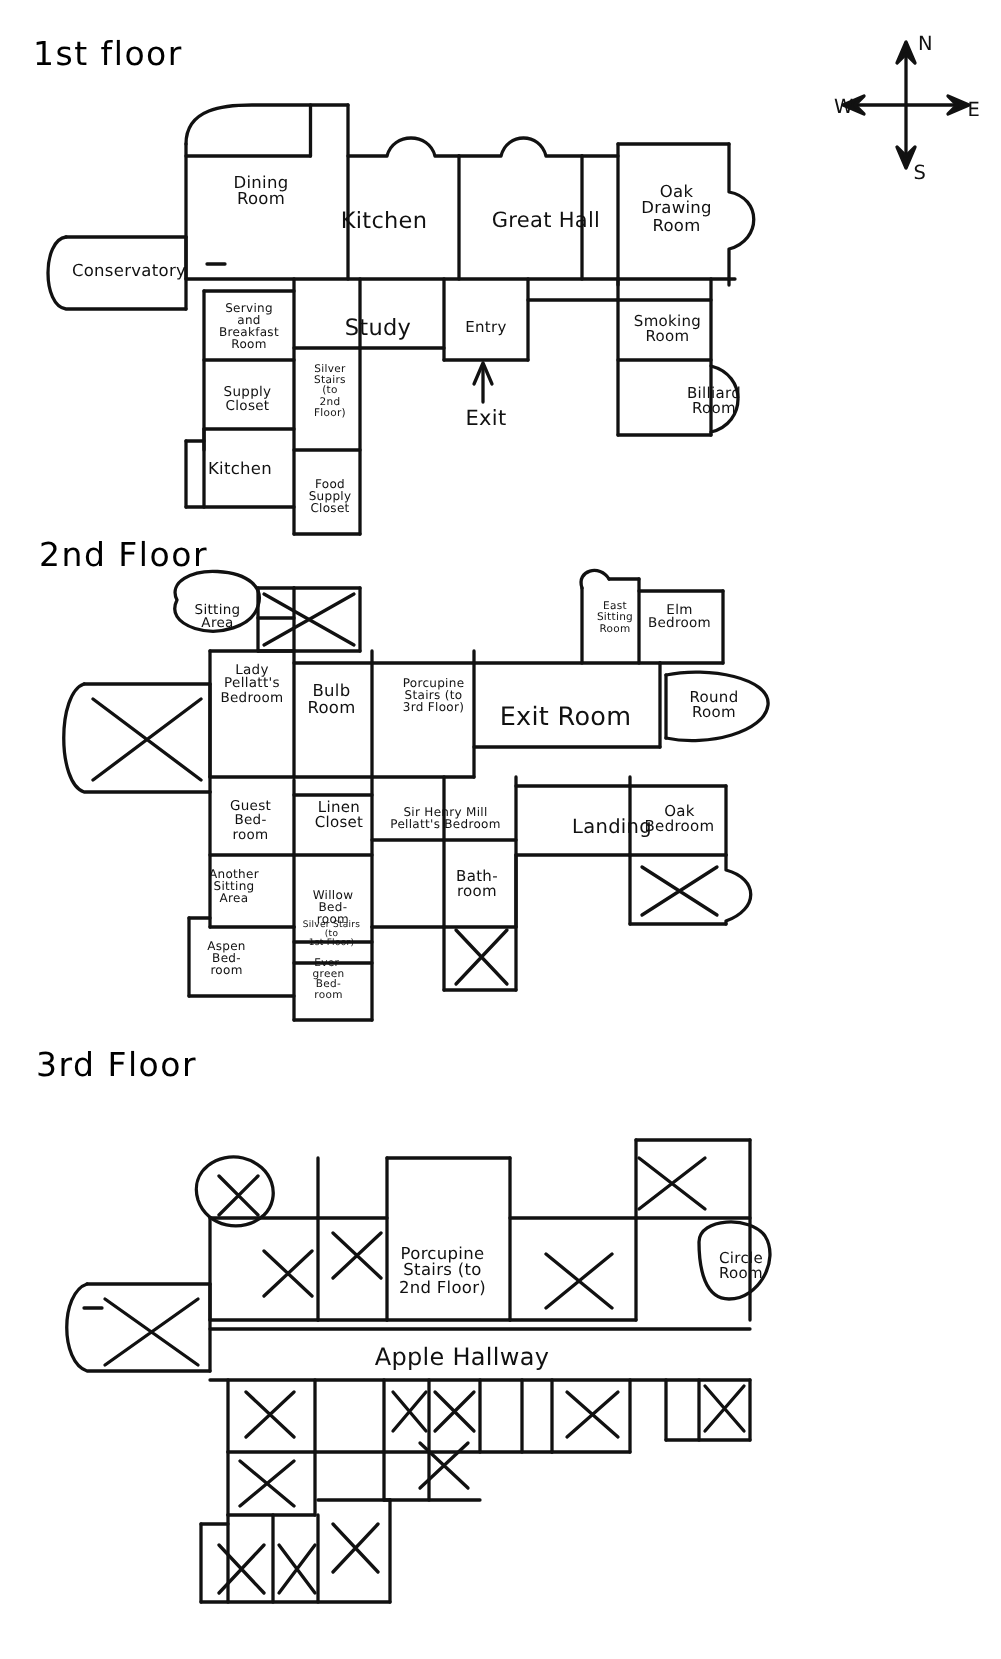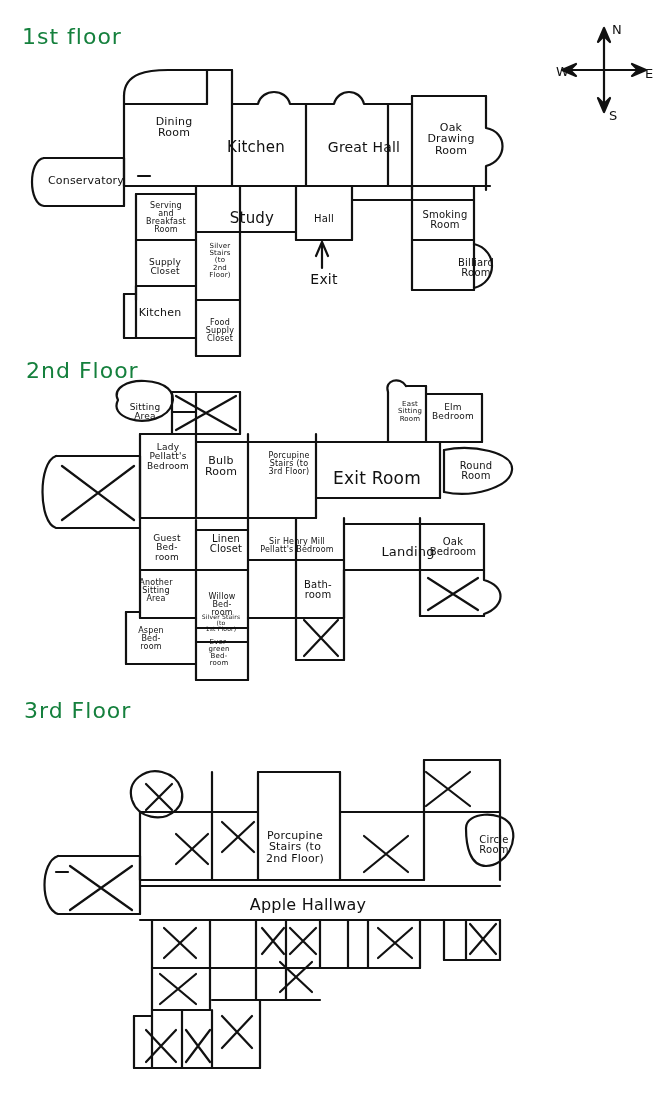--- a/index.html
+++ b/index.html
@@ -3,21 +3,21 @@
 <meta charset="utf-8">
 <style>
   html,body{margin:0;padding:0;background:#fff;}
   body{width:667px;height:1106px;position:relative;overflow:hidden;
        font-family:"DejaVu Sans",sans-serif;color:#000;}
   .stage{position:absolute;left:0;top:0;width:667px;height:1106px;}
   svg.plan{position:absolute;left:0;top:0;width:667px;height:1106px;}
   .lbl{position:absolute;text-align:center;line-height:1.02;
        font-family:"DejaVu Sans",sans-serif;color:#111;
        letter-spacing:.2px;}
-  .floor-title{position:absolute;font-size:22px;letter-spacing:1px;color:#15803d;}
+  .floor-title{position:absolute;font-size:22px;letter-spacing:1px;color:#000000;}
   .compass-lbl{position:absolute;font-size:13px;color:#111;}
   .ctr{display:flex;align-items:center;justify-content:center;height:100%;}
 </style>
 </head>
 <body>
 
 <div class="stage">
 
 <svg class="plan" viewBox="0 0 667 1106">
   <g fill="none" stroke="#111" stroke-width="2.2" stroke-linecap="round" stroke-linejoin="round">
@@ -275,21 +275,21 @@
       <div class="lbl" style="left: 34px; top: 172px; width: 104px; height: 18px; font-size: 11px;">
         <div class="ctr">Conservatory</div>
       </div>
       <div class="lbl" style="left: 139px; top: 198px; width: 54px; height: 40px; font-size: 8px;">
         <div class="ctr">Serving<br>and<br>Breakfast<br>Room</div>
       </div>
       <div class="lbl" style="left: 215px; top: 208px; width: 74px; height: 22px; font-size: 15px;">
         <div class="ctr">Study</div>
       </div>
       <div class="lbl" style="left: 303px; top: 211px; width: 42px; height: 16px; font-size: 10px;">
-        <div class="ctr">Hall</div>
+        <div class="ctr">Entry</div>
       </div>
       <div class="lbl" style="left: 418px; top: 206px; width: 54px; height: 28px; font-size: 10px;">
         <div class="ctr">Smoking<br>Room</div>
       </div>
       <div class="lbl" style="left: 203px; top: 236px; width: 34px; height: 50px; font-size: 7px;">
         <div class="ctr">Silver<br>Stairs<br>(to<br>2nd<br>Floor)</div>
       </div>
       <div class="lbl" style="left: 139px; top: 254px; width: 52px; height: 26px; font-size: 9px;">
         <div class="ctr">Supply<br>Closet</div>
       </div>

